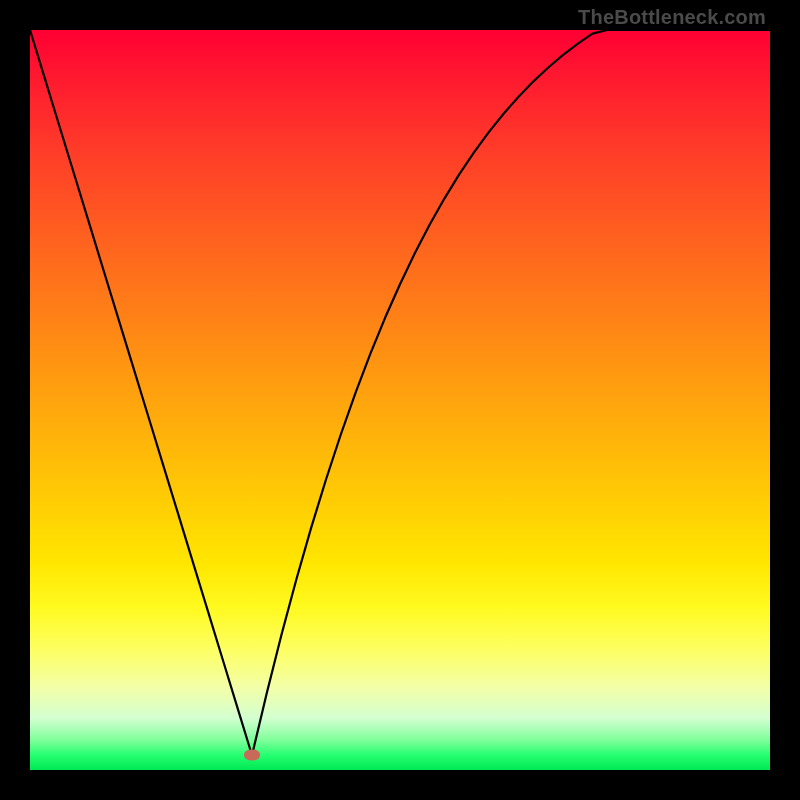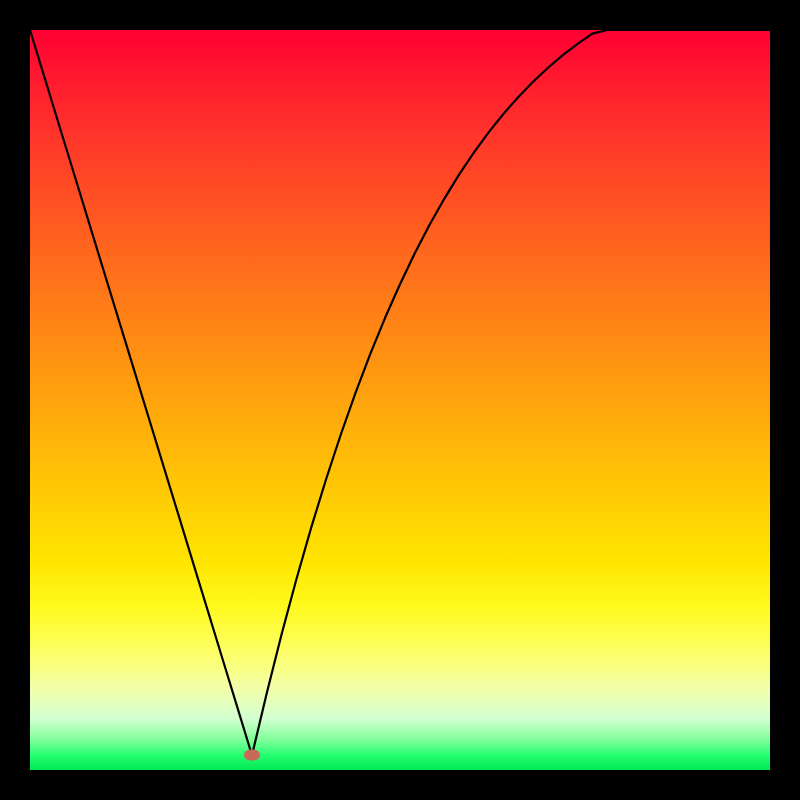--- a/index.html
+++ b/index.html
@@ -67,13 +67,14 @@
 <body>
 <div class="frame">
   <div class="plot-area"></div>
 
   <svg class="curve-svg" viewBox="0 0 740 740" preserveAspectRatio="none">
     <path id="curve-path" d="M 0.00 0.00 L 14.80 48.32 L 29.60 96.72 L 44.40 145.04 L 59.20 193.36 L 74.00 241.76 L 88.80 290.08 L 103.60 338.40 L 118.40 386.80 L 133.20 435.12 L 148.00 483.44 L 162.80 531.84 L 177.60 580.16 L 192.40 628.48 L 207.20 676.88 L 222.00 725.20 L 236.80 662.89 L 251.60 604.28 L 266.40 549.23 L 281.20 497.65 L 296.00 449.48 L 310.80 404.48 L 325.60 362.60 L 340.40 323.68 L 355.20 287.56 L 370.00 254.19 L 384.80 223.26 L 399.60 194.77 L 414.40 168.57 L 429.20 144.45 L 444.00 122.40 L 458.80 102.12 L 473.60 83.69 L 488.40 66.90 L 503.20 51.58 L 518.00 37.74 L 532.80 25.16 L 547.60 13.84 L 562.40 3.63 L 577.20 0.00 L 592.00 0.00 L 606.80 0.00 L 621.60 0.00 L 636.40 0.00 L 651.20 0.00 L 666.00 0.00 L 680.80 0.00 L 695.60 0.00 L 710.40 0.00 L 725.20 0.00 L 740.00 0.00" stroke="#000000" stroke-width="2.2" fill="none" stroke-linecap="round" stroke-linejoin="round"></path>
   </svg>
 
   <div id="marker" class="marker" style="left: 252px; top: 755.2px; background: rgb(199, 106, 90);"></div>
 
+  <div class="watermark">TheBottleneck.com</div>
 </div>
 
 </body></html>

